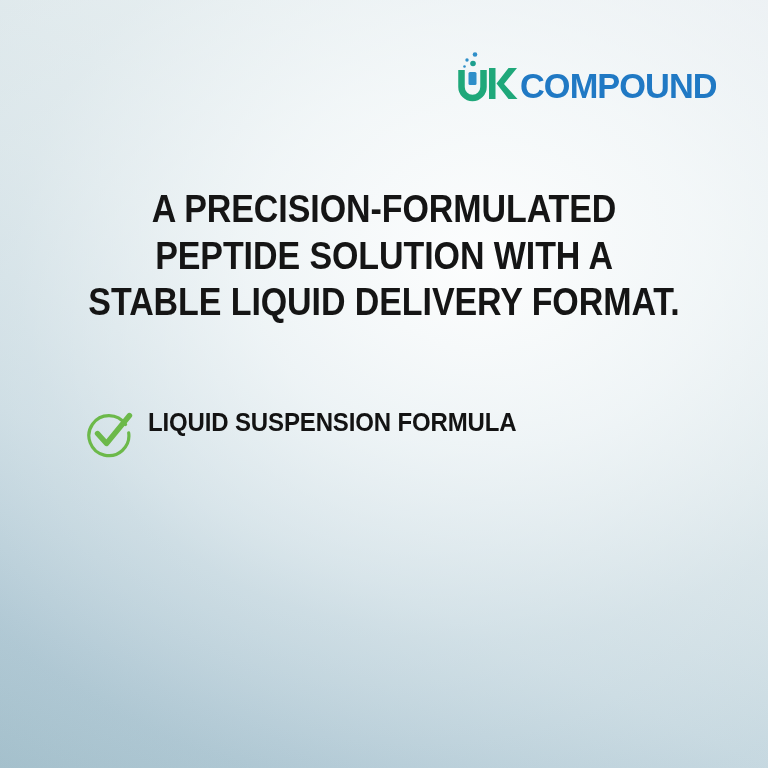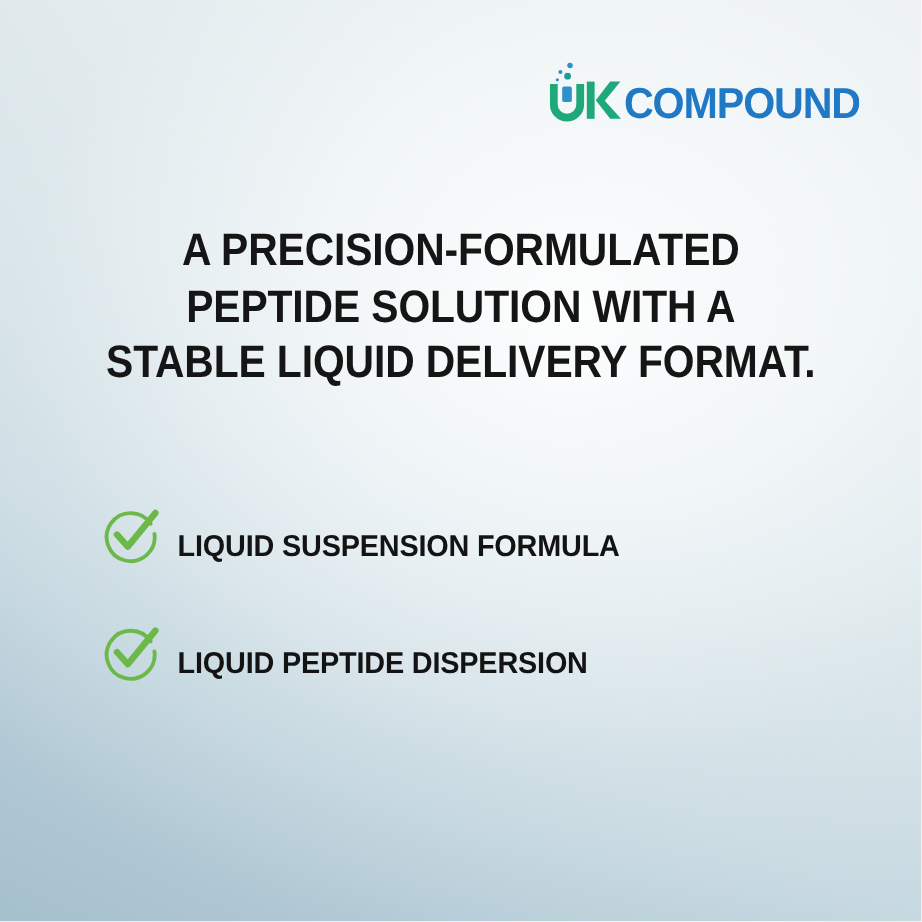--- a/index.html
+++ b/index.html
@@ -77,21 +77,21 @@
     top: 408px;
     left: 84px;
     right: 40px;
     margin: 0;
     padding: 0;
     list-style: none;
   }
 
   .feature-row {
     display: flex;
-    align-items: flex-end;
+    align-items: flex-start;
     height: 62px;
     margin-bottom: 36px;
   }
 
   .feature-row:last-child {
     margin-bottom: 0;
   }
 
   .check-icon {
     flex: 0 0 auto;
@@ -152,25 +152,16 @@
     <li class="feature-row">
       <span class="check-icon">
         <svg viewBox="0 0 50 50" xmlns="http://www.w3.org/2000/svg">
           <path d="M41.5 16.5 a20 20 0 1 0 3.2 8.4" fill="none" stroke="#6cb94a" stroke-width="3.2" stroke-linecap="round"></path>
           <path d="M13.5 25.5 L22.5 35.5 L45.5 7.5" fill="none" stroke="#6cb94a" stroke-width="5.4" stroke-linecap="round" stroke-linejoin="round"></path>
         </svg>
       </span>
       <span class="feature-label">LIQUID SUSPENSION FORMULA</span>
     </li>
 
-    <li class="feature-row">
-      <span class="check-icon">
-        <svg viewBox="0 0 50 50" xmlns="http://www.w3.org/2000/svg">
-          <path d="M41.5 16.5 a20 20 0 1 0 3.2 8.4" fill="none" stroke="#6cb94a" stroke-width="3.2" stroke-linecap="round"></path>
-          <path d="M13.5 25.5 L22.5 35.5 L45.5 7.5" fill="none" stroke="#6cb94a" stroke-width="5.4" stroke-linecap="round" stroke-linejoin="round"></path>
-        </svg>
-      </span>
-      <span class="feature-label">LIQUID PEPTIDE DISPERSION</span>
-    </li>
 
 
   </ul>
 </div>
 
 </body></html>

